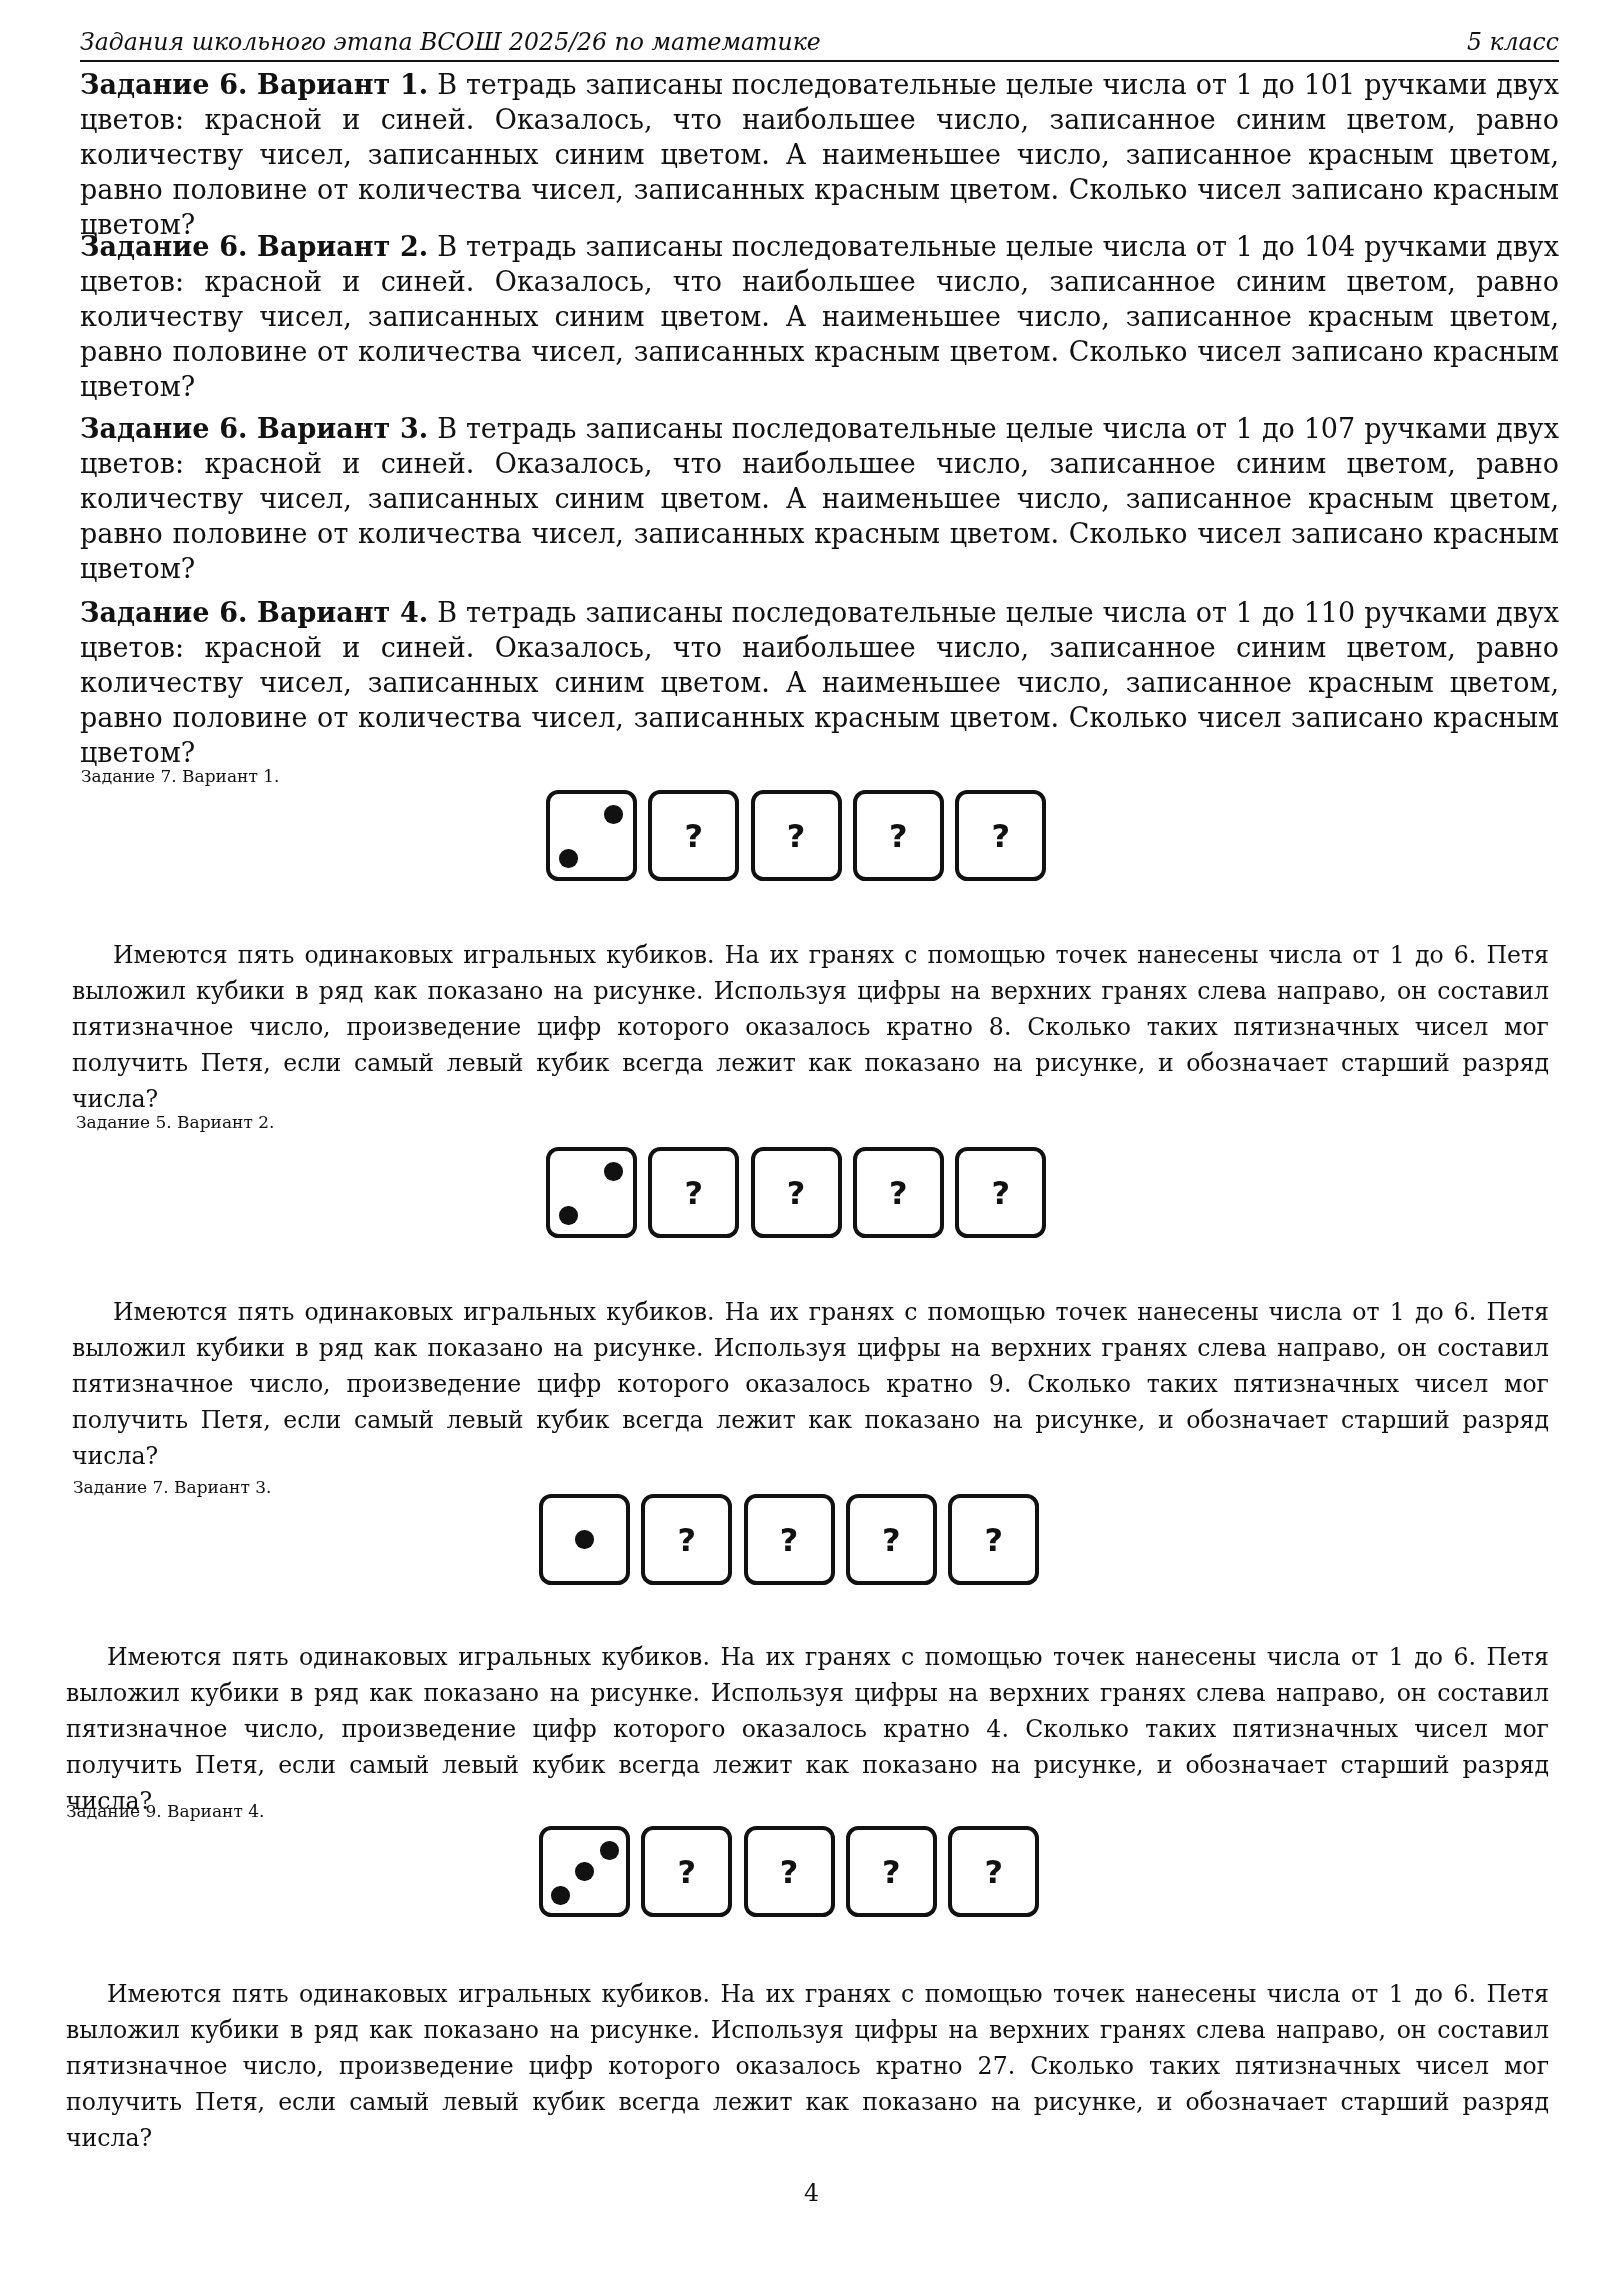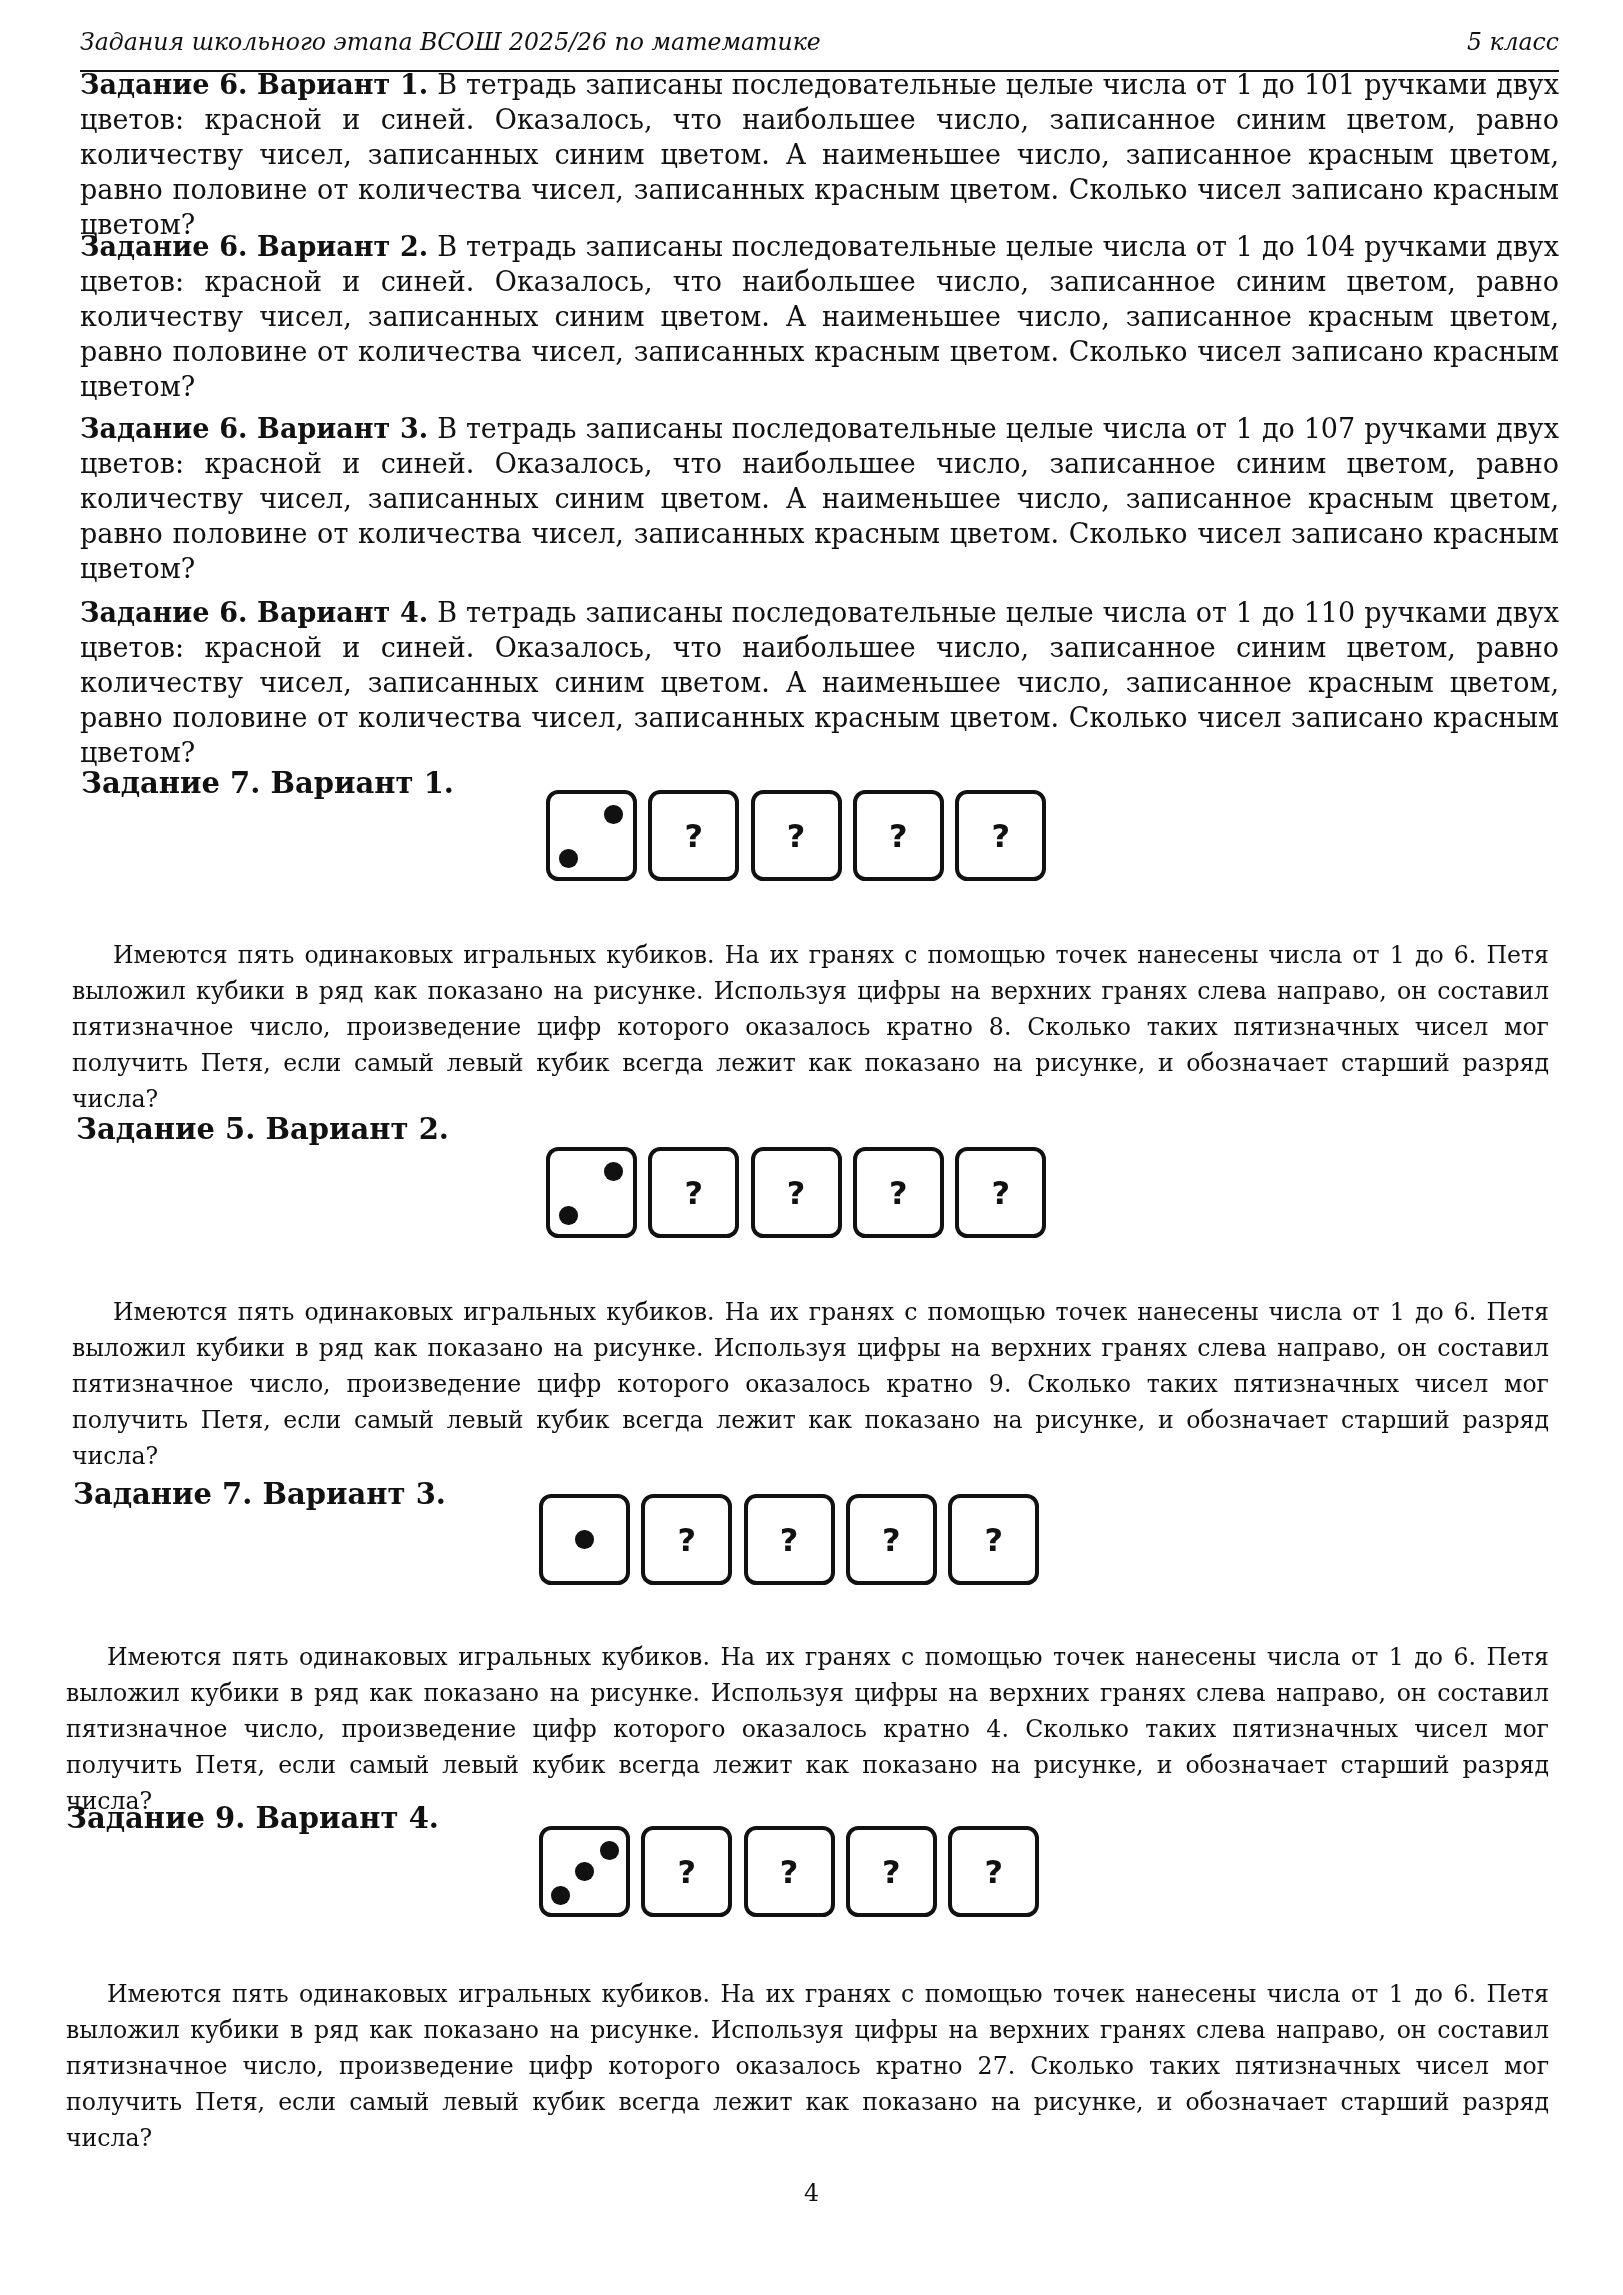--- a/index.html
+++ b/index.html
@@ -1,20 +1,20 @@
 <!DOCTYPE html>
 <html style="font-size:8.2px"><head>
 <meta charset="utf-8">
 <style>
   html,body{margin:0;padding:0;background:#fff;}
   body{width:1623px;height:2295px;position:relative;font-family:"DejaVu Serif","Liberation Serif",serif;color:#111;overflow:hidden;}
-  .header{position:absolute;left:80px;right:64px;top:19.5px;height:36px;border-bottom:2.6px solid #111;display:flex;justify-content:space-between;align-items:flex-end;font-style:italic;font-size:23.6px;padding-bottom:14px;}
+  .header{position:absolute;left:80px;right:64px;top:19.5px;height:36px;border-bottom:2.6px solid #111;display:flex;justify-content:space-between;align-items:flex-end;font-style:italic;font-size:23.6px;padding-bottom:4px;}
   .task{position:absolute;left:80px;right:64px;font-size:27px;line-height:35px;text-align:justify;}
   .task b{font-weight:bold;}
-  .t7title{position:absolute;font-size:29px;font-weight:bold;}
+  .t7title{position:absolute;font-size:17px;font-weight:normal;}
   .dice{position:absolute;display:flex;gap:11.3px;}
   .die{width:91px;height:91px;border:4.6px solid #111;border-radius:12.3px;position:relative;box-sizing:border-box;display:flex;align-items:center;justify-content:center;font-family:"DejaVu Sans",sans-serif;font-weight:bold;font-size:32px;}
   .pip{position:absolute;width:18.5px;height:18.5px;background:#111;border-radius:50%;}
   .t7text{position:absolute;left:67px;right:74px;font-size:23.6px;line-height:36px;text-align:justify;text-indent:41px;}
   .pagenum{position:absolute;left:0;right:0;top:2179px;text-align:center;font-size:23.6px;}
 </style>
 </head>
 <body>
 
 <div class="header">

